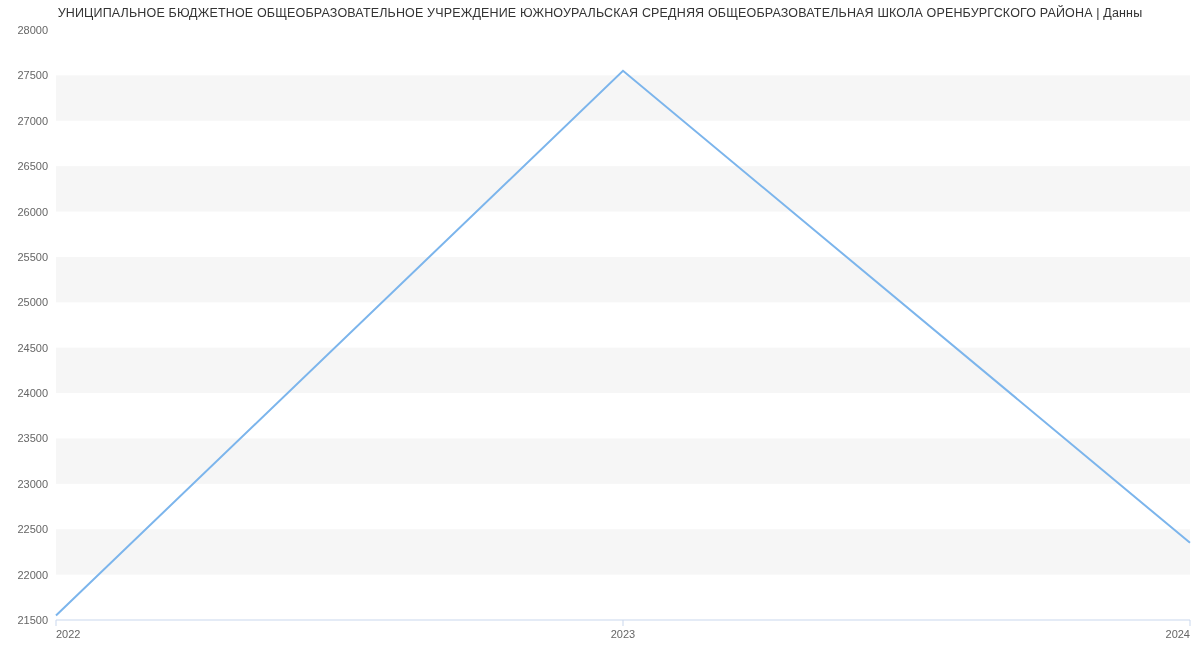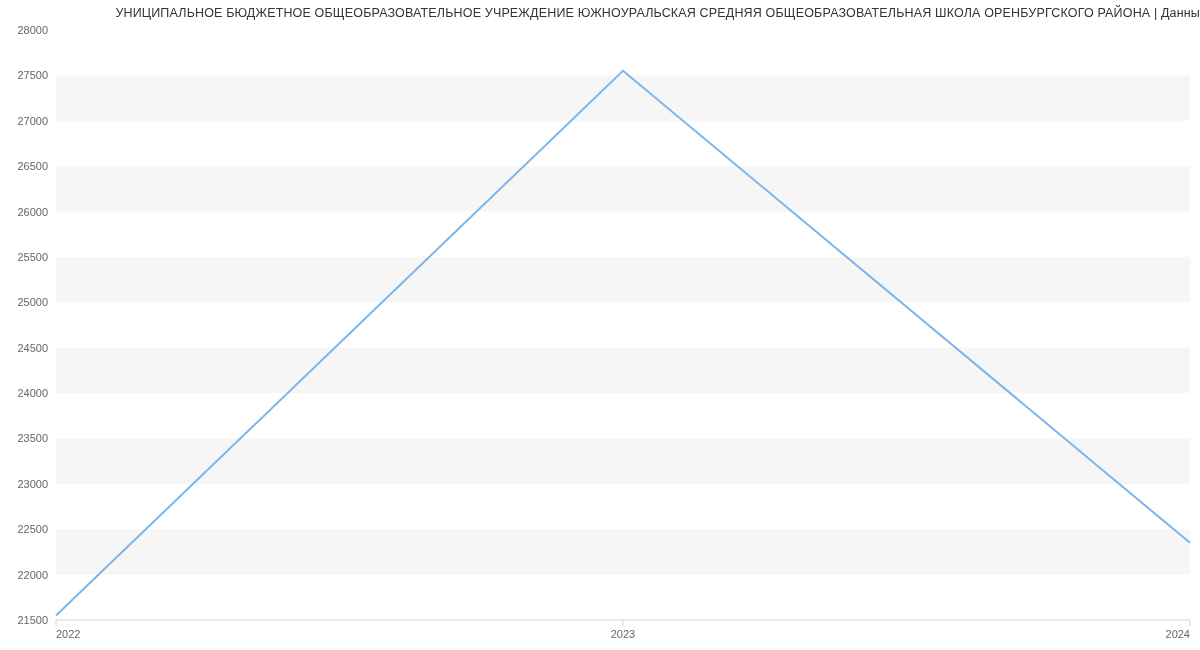--- a/index.html
+++ b/index.html
@@ -7,21 +7,21 @@
     padding: 0;
     width: 1200px;
     height: 650px;
     background: #ffffff;
     font-family: "Lucida Grande", "Lucida Sans Unicode", Arial, Helvetica, sans-serif;
     overflow: hidden;
   }
   .title {
     font-size: 12.5px;
     color: #333333;
-    text-align: right;
+    text-align: center;
     padding-top: 6px;
     letter-spacing: 0.16px;
     white-space: nowrap;
   }
   .chart-wrap {
     position: absolute;
     left: 0;
     top: 26px;
     width: 1200px;
     height: 614px;

